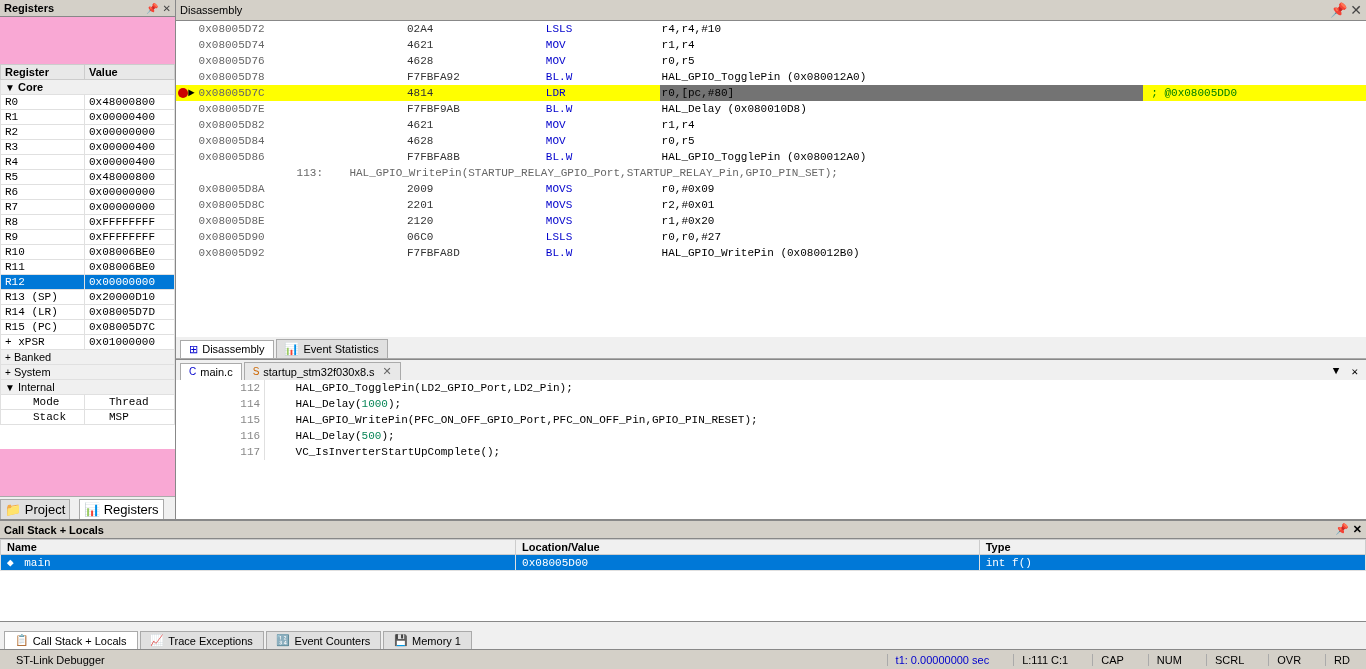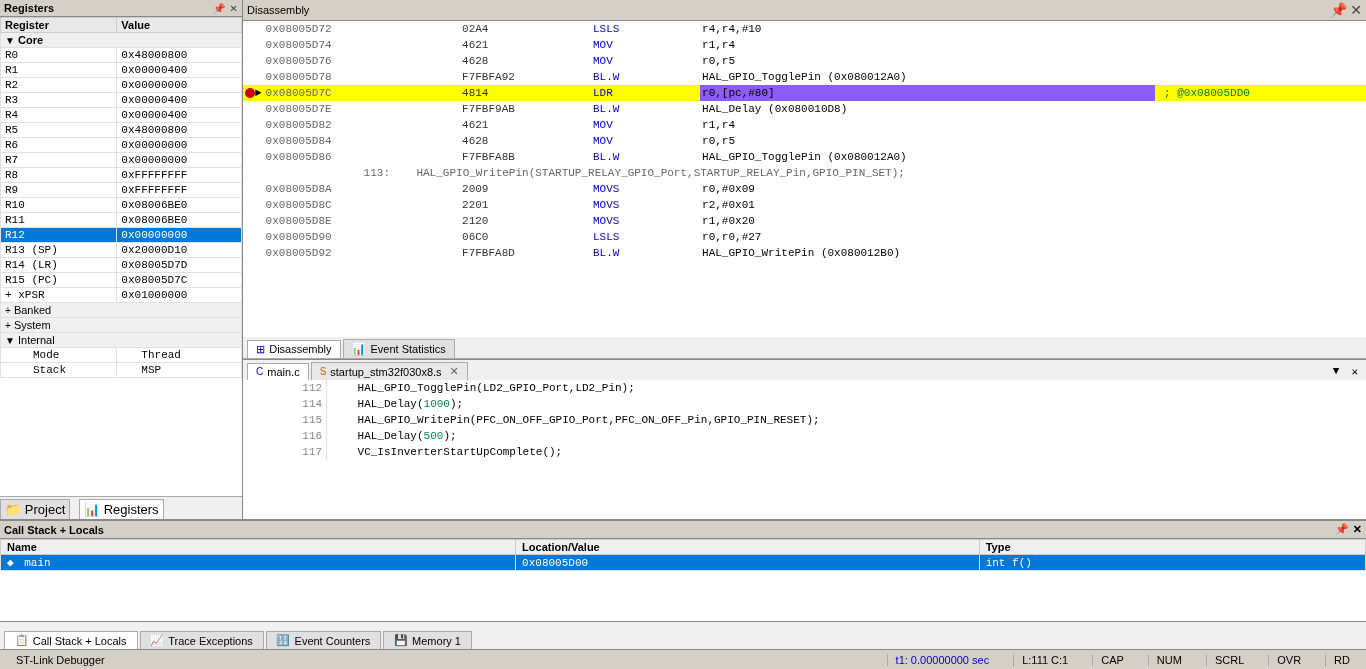--- a/index.html
+++ b/index.html
@@ -4,21 +4,21 @@
   <style>
     * { margin: 0; padding: 0; box-sizing: border-box; }
     body { font-family: 'Courier New', monospace; font-size: 11px; background: #f0f0f0; color: #000; overflow: hidden; height: 669px; }
     
     .main-container { display: flex; flex-direction: column; height: 669px; }
     
     
     .top-area { display: flex; flex: 1; min-height: 0; height: 510px; }
     
     
-    .registers-panel { width: 243px; display: flex; flex-direction: column; border-right: 1px solid #888; background: #f9a8d4; }
+    .registers-panel { width: 176px; display: flex; flex-direction: column; border-right: 1px solid #888; background: #f9a8d4; gap: 47px; }
     .panel-header { background: #d4d0c8; border-bottom: 1px solid #888; padding: 2px 4px; display: flex; justify-content: space-between; align-items: center; font-family: Arial, sans-serif; font-size: 11px; }
     .panel-header-title { font-weight: bold; }
     .panel-header-icons { display: flex; gap: 4px; }
     .header-icon { cursor: pointer; font-size: 10px; color: #444; }
     
     .reg-table { flex: 1; overflow-y: auto; background: white; }
     .reg-table table { width: 100%; border-collapse: collapse; }
     .reg-table th { background: #e8e8e8; border: 1px solid #ccc; padding: 1px 4px; font-family: Arial, sans-serif; font-size: 11px; text-align: left; }
     .reg-table td { border: 1px solid #e0e0e0; padding: 1px 4px; font-size: 11px; }
     .section-header td { background: #f0f0f0; font-family: Arial, sans-serif; }
@@ -274,21 +274,21 @@
               <td></td>
             </tr>
 
             <tr class="dis-row current-line">
               <td class="arrow-cell has-arrow" style="color: #000; font-weight: bold; position: relative;">
                 <span style="display:inline-block; width:10px; height:10px; border-radius:50%; background:#cc0000; vertical-align:middle;"></span>►
               </td>
               <td class="address-cell" style="background:#ffff00;">0x08005D7C</td>
               <td class="opcode-cell" style="background:#ffff00;">4814</td>
               <td class="mnemonic-cell" style="background:#ffff00;">LDR</td>
-              <td class="operands-cell" style="background:#8b5cf6;">r0,[pc,#80]</td>
+              <td class="operands-cell" style="background:#737373;">r0,[pc,#80]</td>
               <td class="comment-cell" style="background:#ffff00;">&nbsp;; @0x08005DD0</td>
             </tr>
             <tr class="dis-row">
               <td class="arrow-cell"></td>
               <td class="address-cell">0x08005D7E</td>
               <td class="opcode-cell">F7FBF9AB</td>
               <td class="mnemonic-cell">BL.W</td>
               <td class="operands-cell">HAL_Delay (0x080010D8)</td>
               <td></td>
             </tr>

